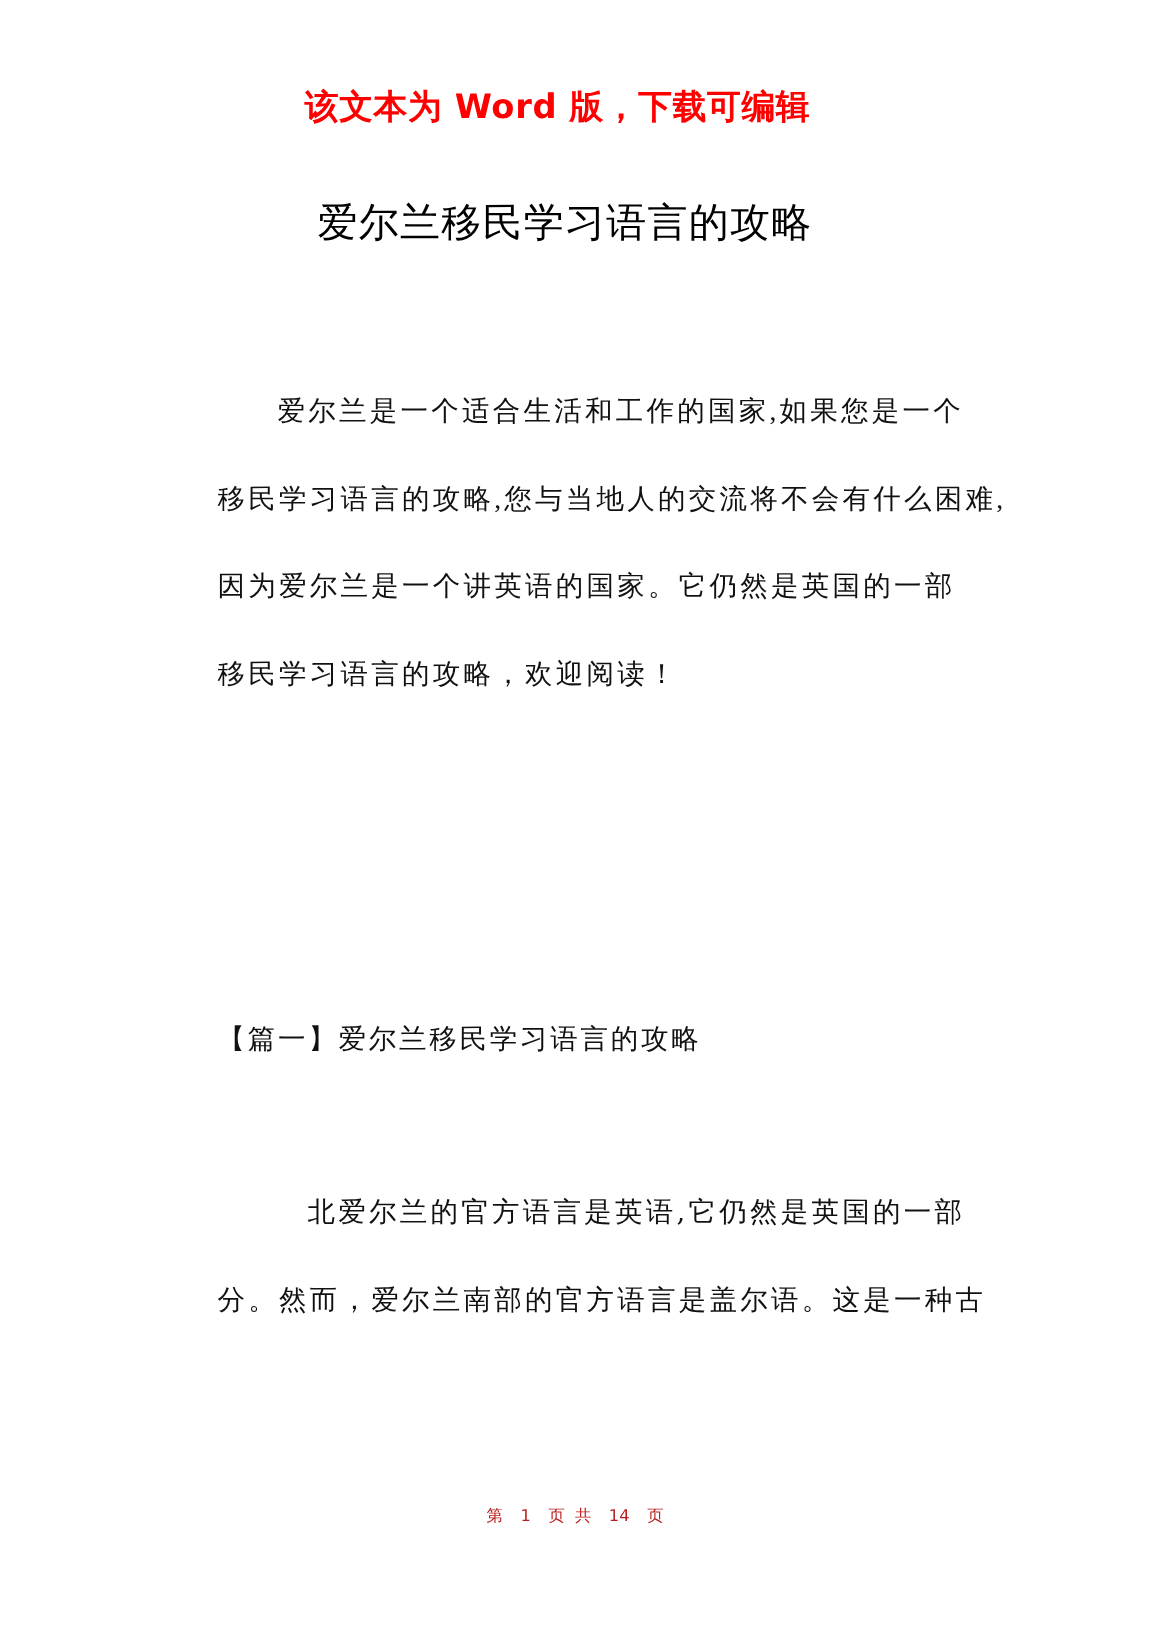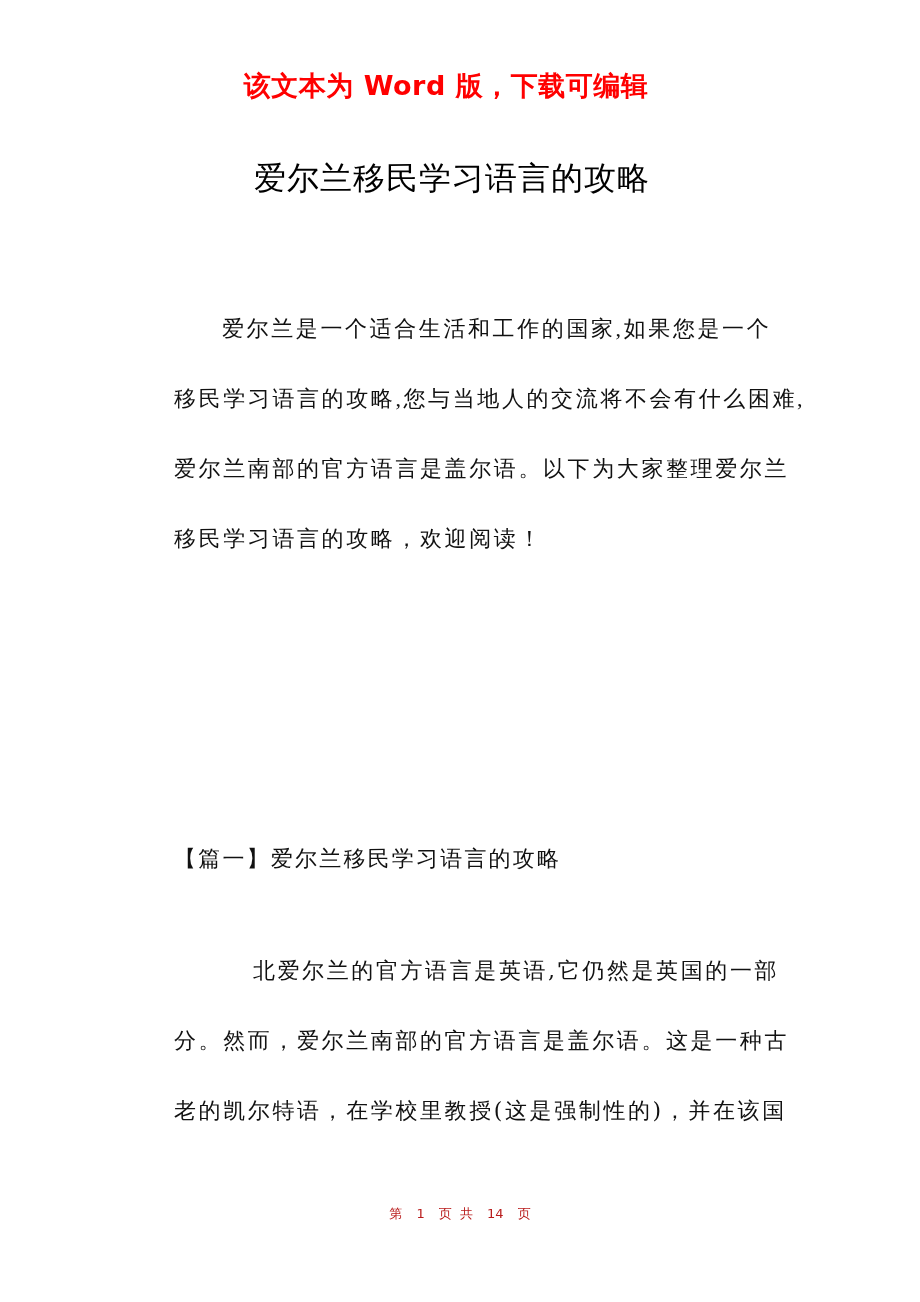--- a/index.html
+++ b/index.html
@@ -52,33 +52,31 @@
       display: block;
       height: 70px;
       line-height: 40px;
       white-space: nowrap;
     }
     .indent {
       padding-left: 48px;
     }
     .indent-2 {
       padding-left: 72px;
-      text-align: center;
     }
     .intro { top: 309px; font-family: Liberation Serif, serif; }
     .section-heading {
       position: absolute;
       left: 174px;
       top: 812px;
       font-size: 22px;
       line-height: 40px;
       letter-spacing: 2.2px;
       color: #111111;
       white-space: nowrap;
-      margin-top: 27px;
     }
     .body1 { top: 951px; }
     .footer {
       position: absolute;
       left: 0;
       top: 1204px;
       width: 920px;
       text-align: center;
       font-family: "DejaVu Sans", "Liberation Sans", sans-serif;
       font-size: 13px;
@@ -91,30 +89,29 @@
 </head>
 <body>
 
 <div class="banner">该文本为 Word 版，下载可编辑</div>
 
 <div class="doc-title">爱尔兰移民学习语言的攻略</div>
 
 <div class="para intro">
   <span class="line indent">爱尔兰是一个适合生活和工作的国家,如果您是一个</span>
   <span class="line">移民学习语言的攻略,您与当地人的交流将不会有什么困难,</span>
-  <span class="line">爱尔兰南部的官方语言是盖尔语。以下为大家整理爱尔兰</span>
+  <span class="line">因为爱尔兰是一个讲英语的国家。它仍然是英国的一部</span>
   <span class="line">移民学习语言的攻略，欢迎阅读！</span>
 </div>
 
 <div class="section-heading">【篇一】爱尔兰移民学习语言的攻略</div>
 
 <div class="para body1">
   <span class="line indent-2">北爱尔兰的官方语言是英语,它仍然是英国的一部</span>
   <span class="line">分。然而，爱尔兰南部的官方语言是盖尔语。这是一种古</span>
-  <span class="line">老的凯尔特语，在学校里教授(这是强制性的)，并在该国</span>
 </div>
 
 <div class="footer">
   <span>第</span>
   <span>1</span>
   <span>页 共</span>
   <span>14</span>
   <span>页</span>
 </div>
 

